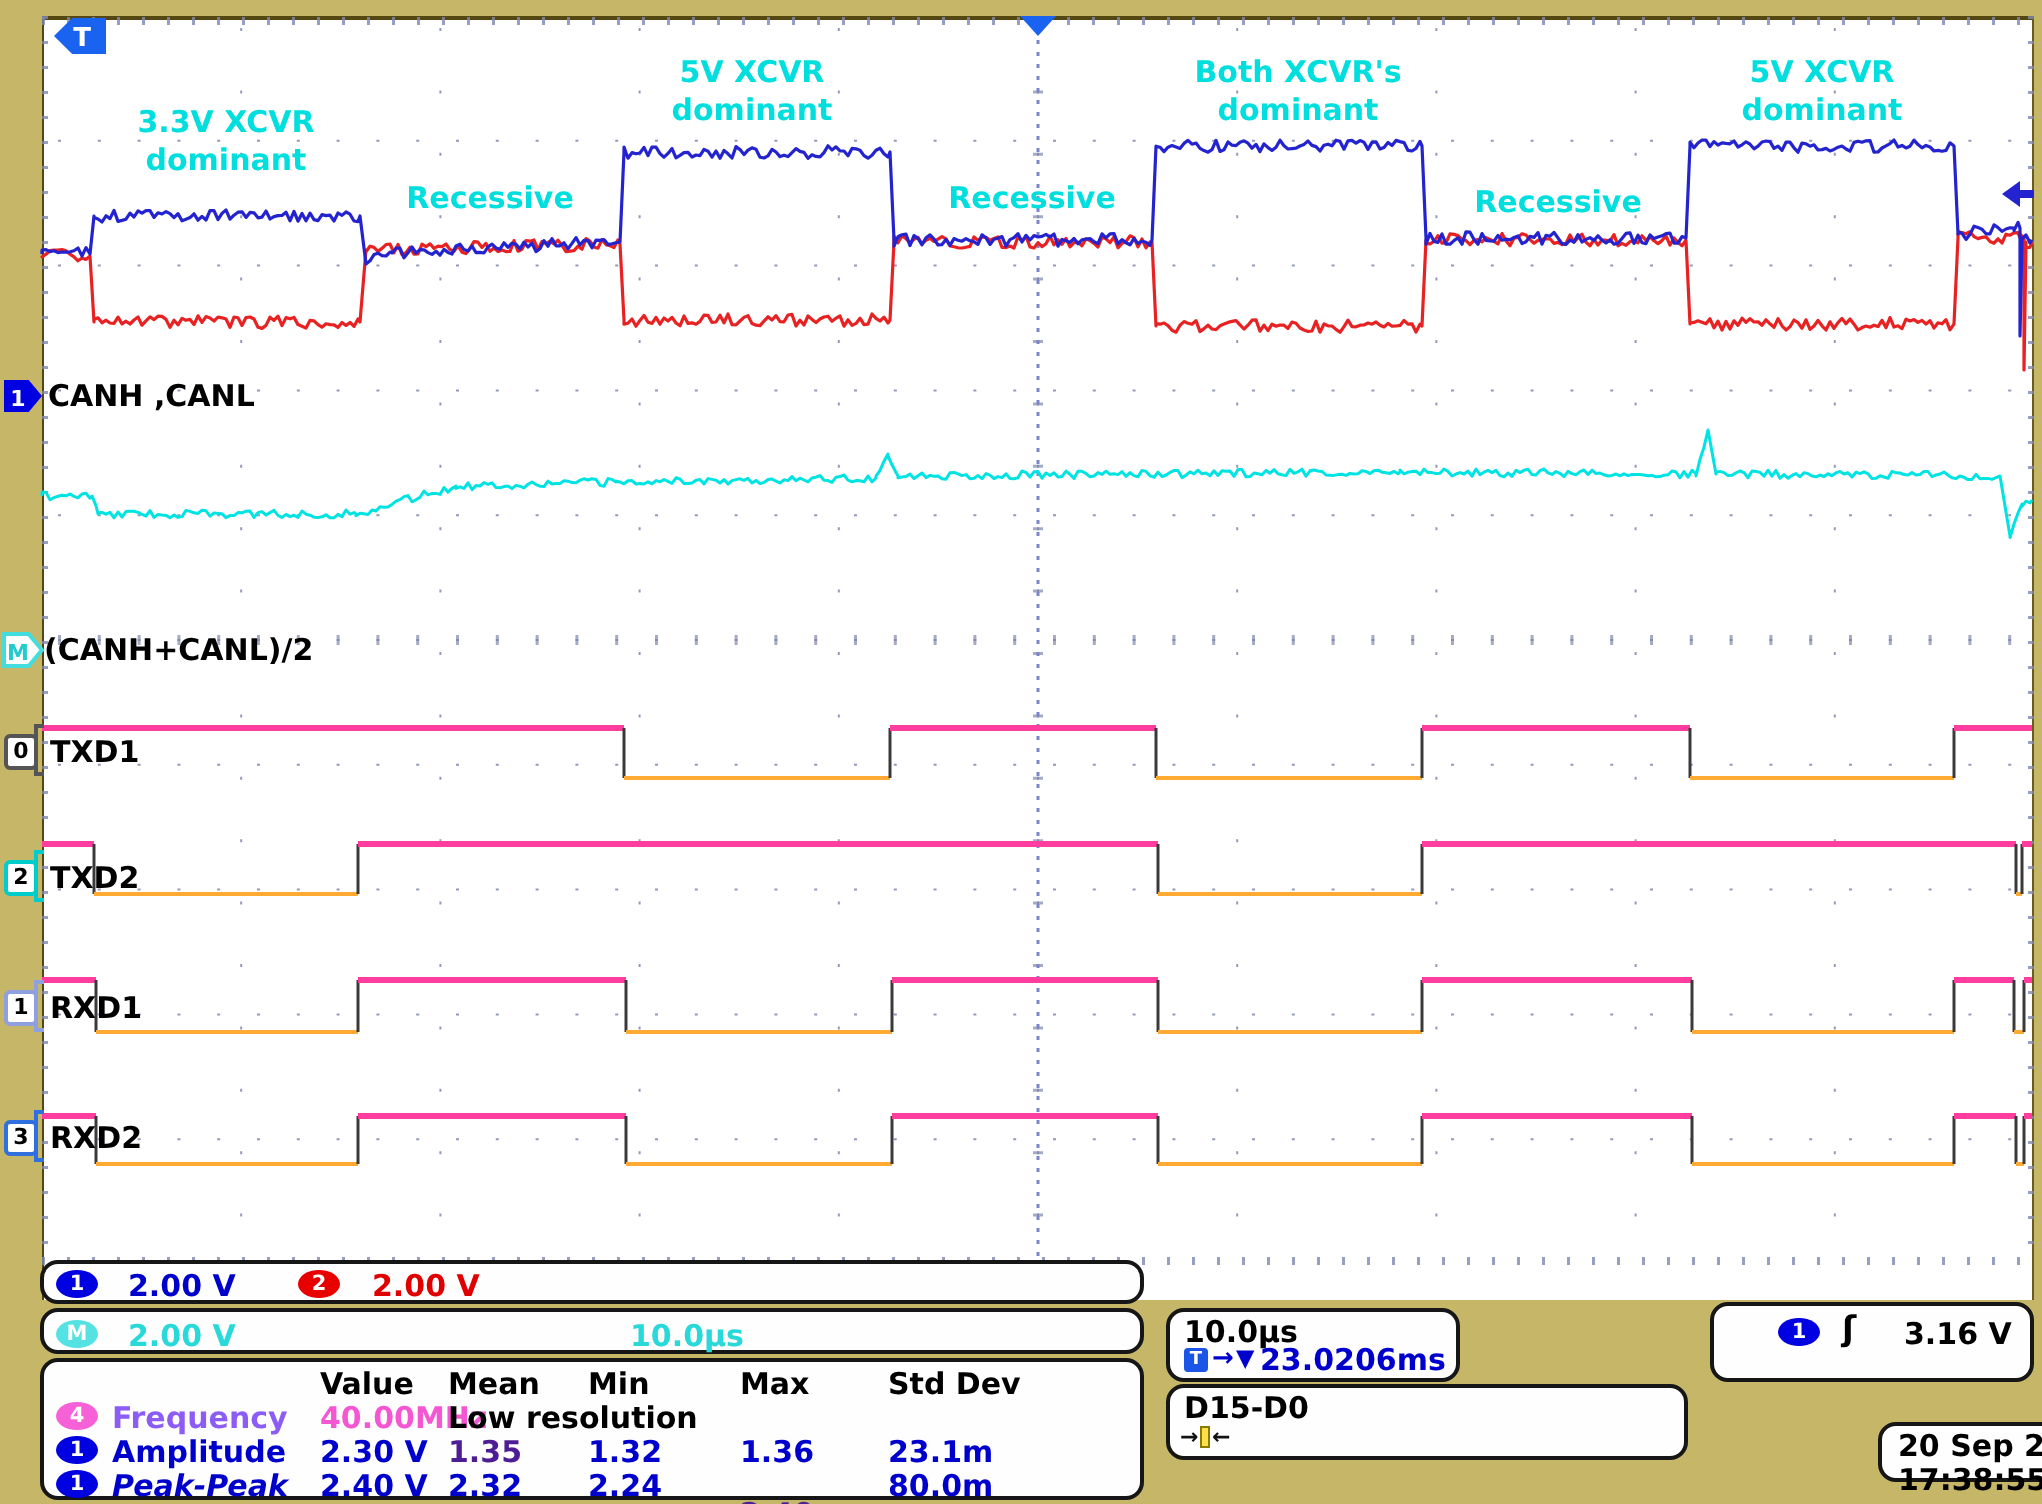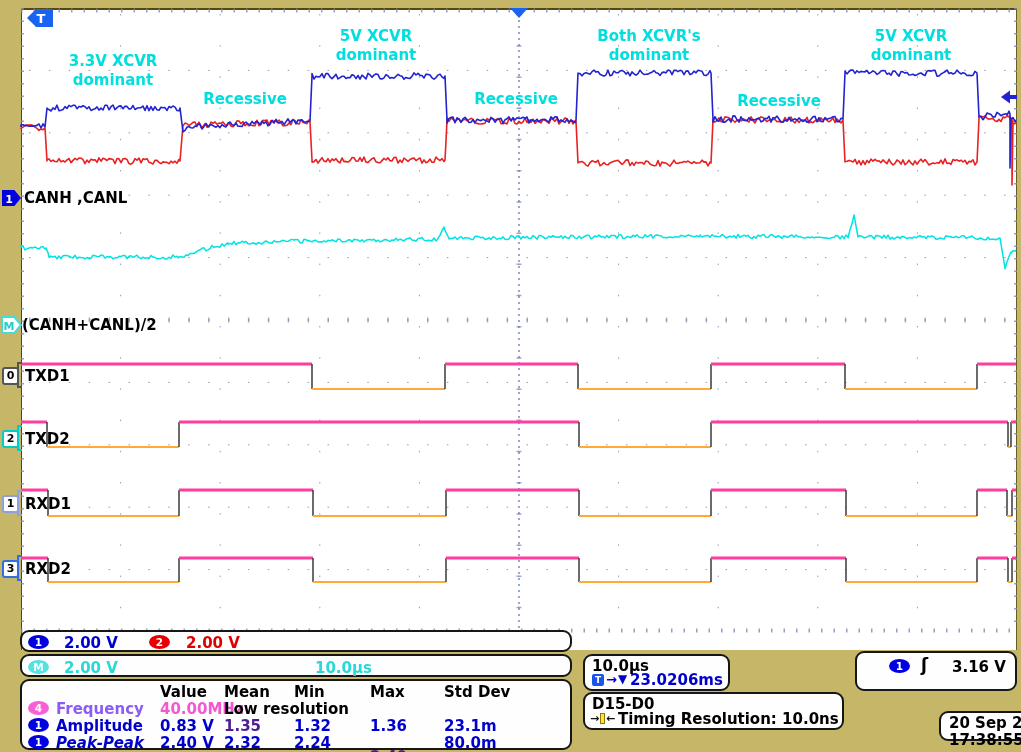--- a/index.html
+++ b/index.html
@@ -199,21 +199,21 @@
       <span class="rb-text" style="left: 202px; top: 2px; color: rgb(0, 0, 0);">Mean</span>
       <span class="rb-text" style="left: 272px; top: 2px; color: rgb(0, 0, 0);">Min</span>
       <span class="rb-text" style="left: 348px; top: 2px; color: rgb(0, 0, 0);">Max</span>
       <span class="rb-text" style="left: 422px; top: 2px; color: rgb(0, 0, 0);">Std Dev</span>
       <span class="badge" style="left: 6px; top: 20px; background: rgb(246, 97, 216); position: absolute;">4</span>
       <span class="rb-text" style="left: 34px; top: 19px; color: #8b5cf6;">Frequency</span>
       <span class="rb-text" style="left: 138px; top: 19px; color: rgb(245, 86, 210);">40.00MHz</span>
       <span class="rb-text" style="left: 202px; top: 19px; color: rgb(0, 0, 0);">Low resolution</span>
       <span class="badge" style="left: 6px; top: 37px; background: rgb(0, 0, 224); position: absolute;">1</span>
       <span class="rb-text" style="left: 34px; top: 36px; color: rgb(0, 0, 205);">Amplitude</span>
-      <span class="rb-text" style="left: 138px; top: 36px; color: rgb(0, 0, 205);">0.83 V</span>
+      <span class="rb-text" style="left: 138px; top: 36px; color: rgb(0, 0, 205);">2.30 V</span>
       <span class="rb-text" style="left: 202px; top: 36px; color: #4c1d95;">1.35</span>
       <span class="rb-text" style="left: 272px; top: 36px; color: rgb(0, 0, 205);">1.32</span>
       <span class="rb-text" style="left: 348px; top: 36px; color: rgb(0, 0, 205);">1.36</span>
       <span class="rb-text" style="left: 422px; top: 36px; color: rgb(0, 0, 205);">23.1m</span>
       <span class="badge" style="left: 6px; top: 54px; background: rgb(0, 0, 224); position: absolute;">1</span>
       <span class="rb-text" style="left: 34px; top: 53px; color: rgb(0, 0, 205); font-style: italic;">Peak-Peak</span>
       <span class="rb-text" style="left: 138px; top: 53px; color: rgb(0, 0, 205);">2.40 V</span>
       <span class="rb-text" style="left: 202px; top: 53px; color: rgb(0, 0, 205);">2.32</span>
       <span class="rb-text" style="left: 272px; top: 53px; color: rgb(0, 0, 205);">2.24</span>
       <span class="rb-text" style="left: 348px; top: 67px; color: #4c1d95;">2.40</span>
@@ -233,20 +233,19 @@
     <span class="badge" style="left:32px;top:6px;background:#0000e0;">1</span>
     <span class="rb-text black" style="left:64px;top:2px;font-size:17px;">ʃ</span>
     <span class="rb-text black" style="left:95px;top:5px;">3.16 V</span>
   </div>
 
   <div class="readbox" style="left:583px;top:692px;width:261px;height:38px;">
     <span class="rb-text black" style="left:7px;top:1px;">D15-D0</span>
     <span class="tr-arrow" style="left:5px;top:18px;">→</span>
     <span class="ybar" style="left:15px;top:19px;"></span>
     <span class="tr-arrow" style="left:21px;top:18px;">←</span>
-    <span class="rb-text black" style="left:33px;top:16px;">Timing Resolution: 10.0ns</span>
   </div>
 
   <div class="readbox" style="left:905px;top:711px;width:112px;height:30px;margin-left:34px;">
     <span class="rb-text black" style="left:8px;top:1px;">20 Sep 2012</span>
     <span class="rb-text black" style="left:8px;top:18px;">17:38:55</span>
   </div>
 </div>
 
 </body></html>

